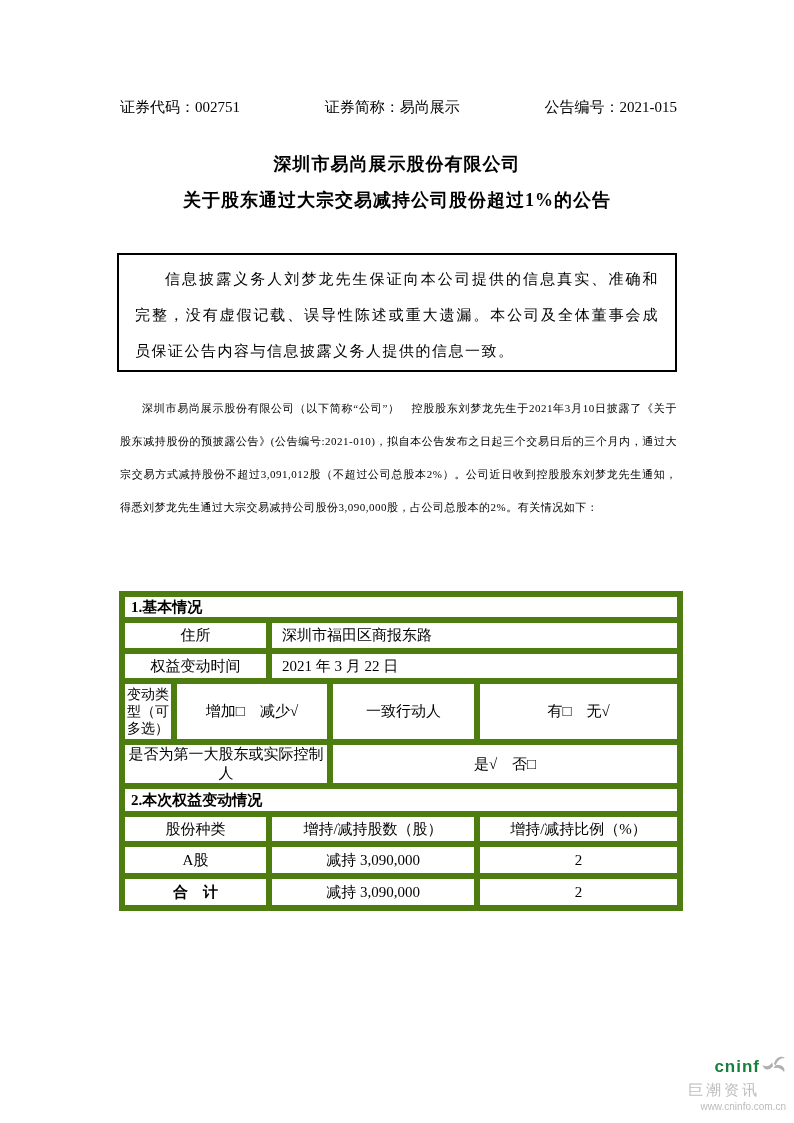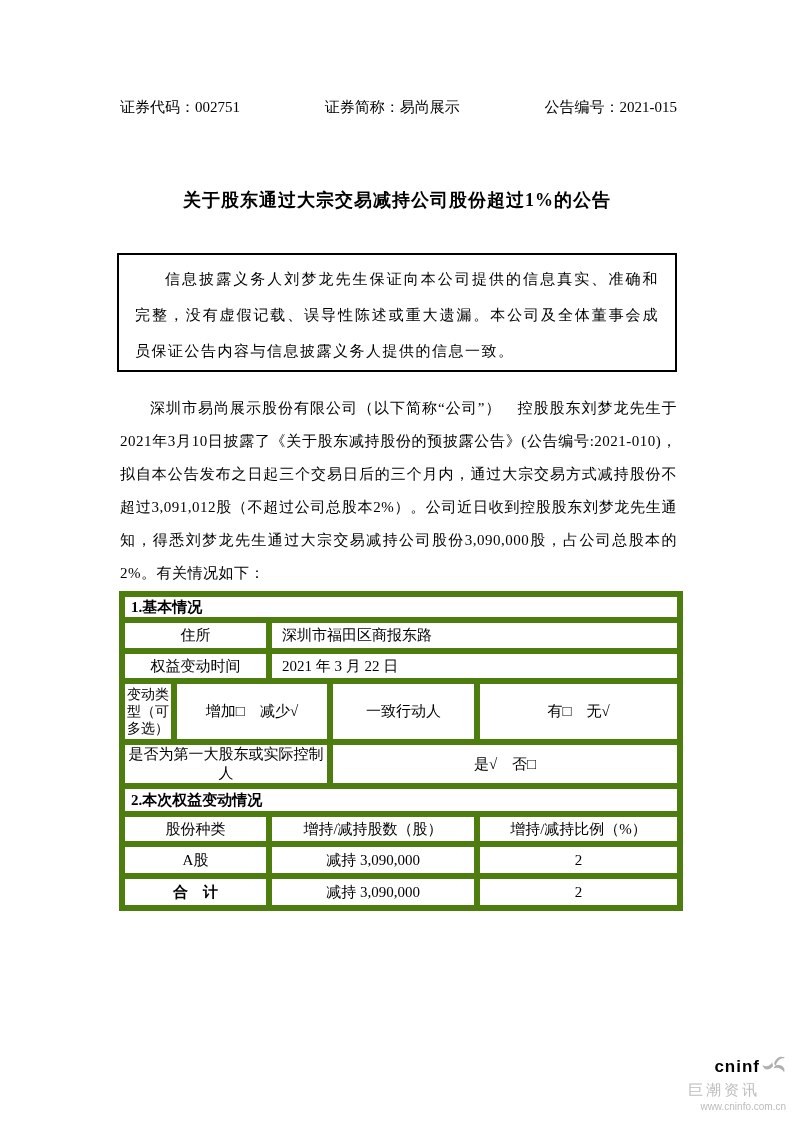--- a/index.html
+++ b/index.html
@@ -52,21 +52,21 @@
     text-indent: 2em;
     text-align: justify;
     letter-spacing: 1.5px;
   }
 
   
   .body-paragraph {
     position: absolute;
     left: 120px; top: 392px;
     width: 557px;
-    font-size: 15px;
+    font-size: 11px;
     line-height: 33px;
     text-indent: 2em;
     text-align: justify;
     letter-spacing: 0.5px;
   }
 
   
   .info-table {
     position: absolute;
     left: 119px; top: 591px;
@@ -113,21 +113,21 @@
   .wm-top {
     display: flex;
     align-items: center;
     justify-content: flex-end;
     gap: 2px;
   }
   .wm-logo-text {
     font-weight: bold;
     font-size: 17px;
     letter-spacing: 1px;
-    color: #000000;
+    color: #15803d;
   }
   .wm-caption {
     font-size: 15px;
     letter-spacing: 3px;
     color: #bcbcbc;
     margin: 1px 26px 1px 0;
   }
   .wm-url {
     font-size: 10px;
     color: #bcbcbc;
@@ -137,20 +137,21 @@
 <body>
 
 <div class="page">
 
   <div class="doc-header">
     <span>证券代码：002751</span>
     <span>证券简称：易尚展示</span>
     <span>公告编号：2021-015</span>
   </div>
 
+  <div class="doc-title line1">深圳市易尚展示股份有限公司</div>
   <div class="doc-title line2">关于股东通过大宗交易减持公司股份超过1%的公告</div>
 
   <div class="disclaimer-box">
     <p>信息披露义务人刘梦龙先生保证向本公司提供的信息真实、准确和完整，没有虚假记载、误导性陈述或重大遗漏。本公司及全体董事会成员保证公告内容与信息披露义务人提供的信息一致。</p>
   </div>
 
   <div class="body-paragraph">深圳市易尚展示股份有限公司（以下简称“公司”）　控股股东刘梦龙先生于2021年3月10日披露了《关于股东减持股份的预披露公告》(公告编号:2021-010)，拟自本公告发布之日起三个交易日后的三个月内，通过大宗交易方式减持股份不超过3,091,012股（不超过公司总股本2%）。公司近日收到控股股东刘梦龙先生通知，得悉刘梦龙先生通过大宗交易减持公司股份3,090,000股，占公司总股本的2%。有关情况如下：</div>
 
   <table class="info-table">
     <colgroup>

